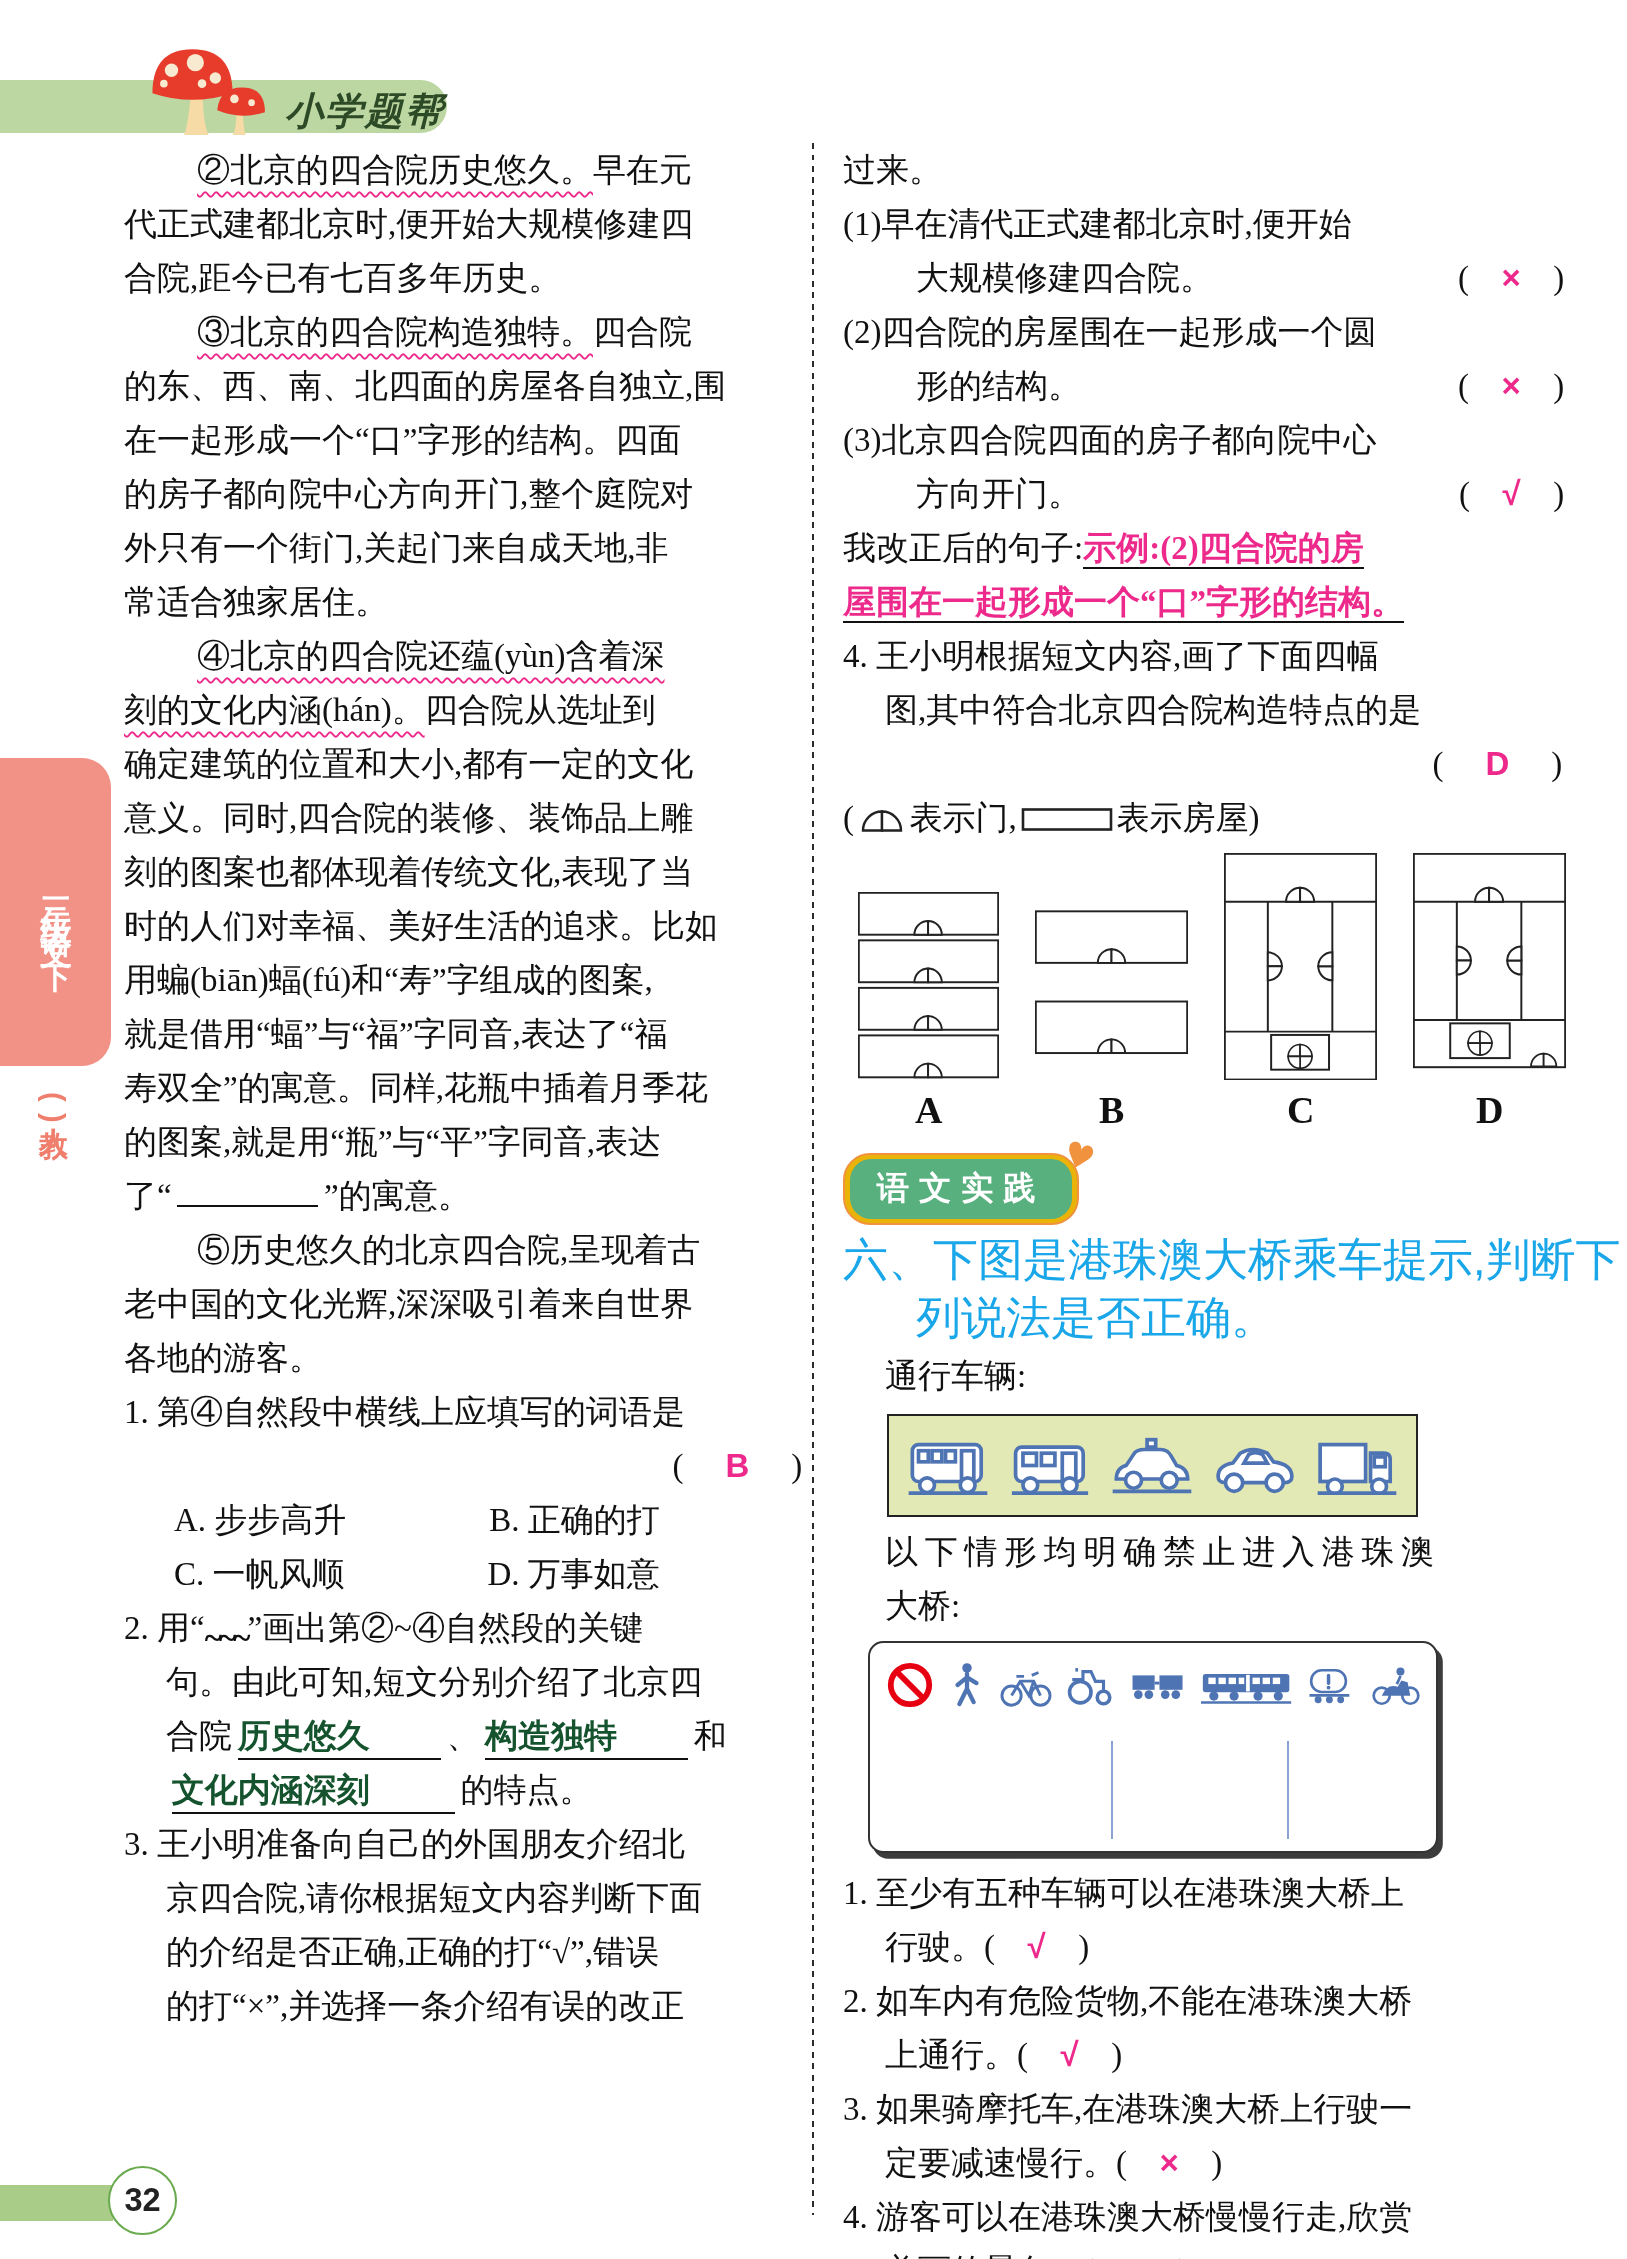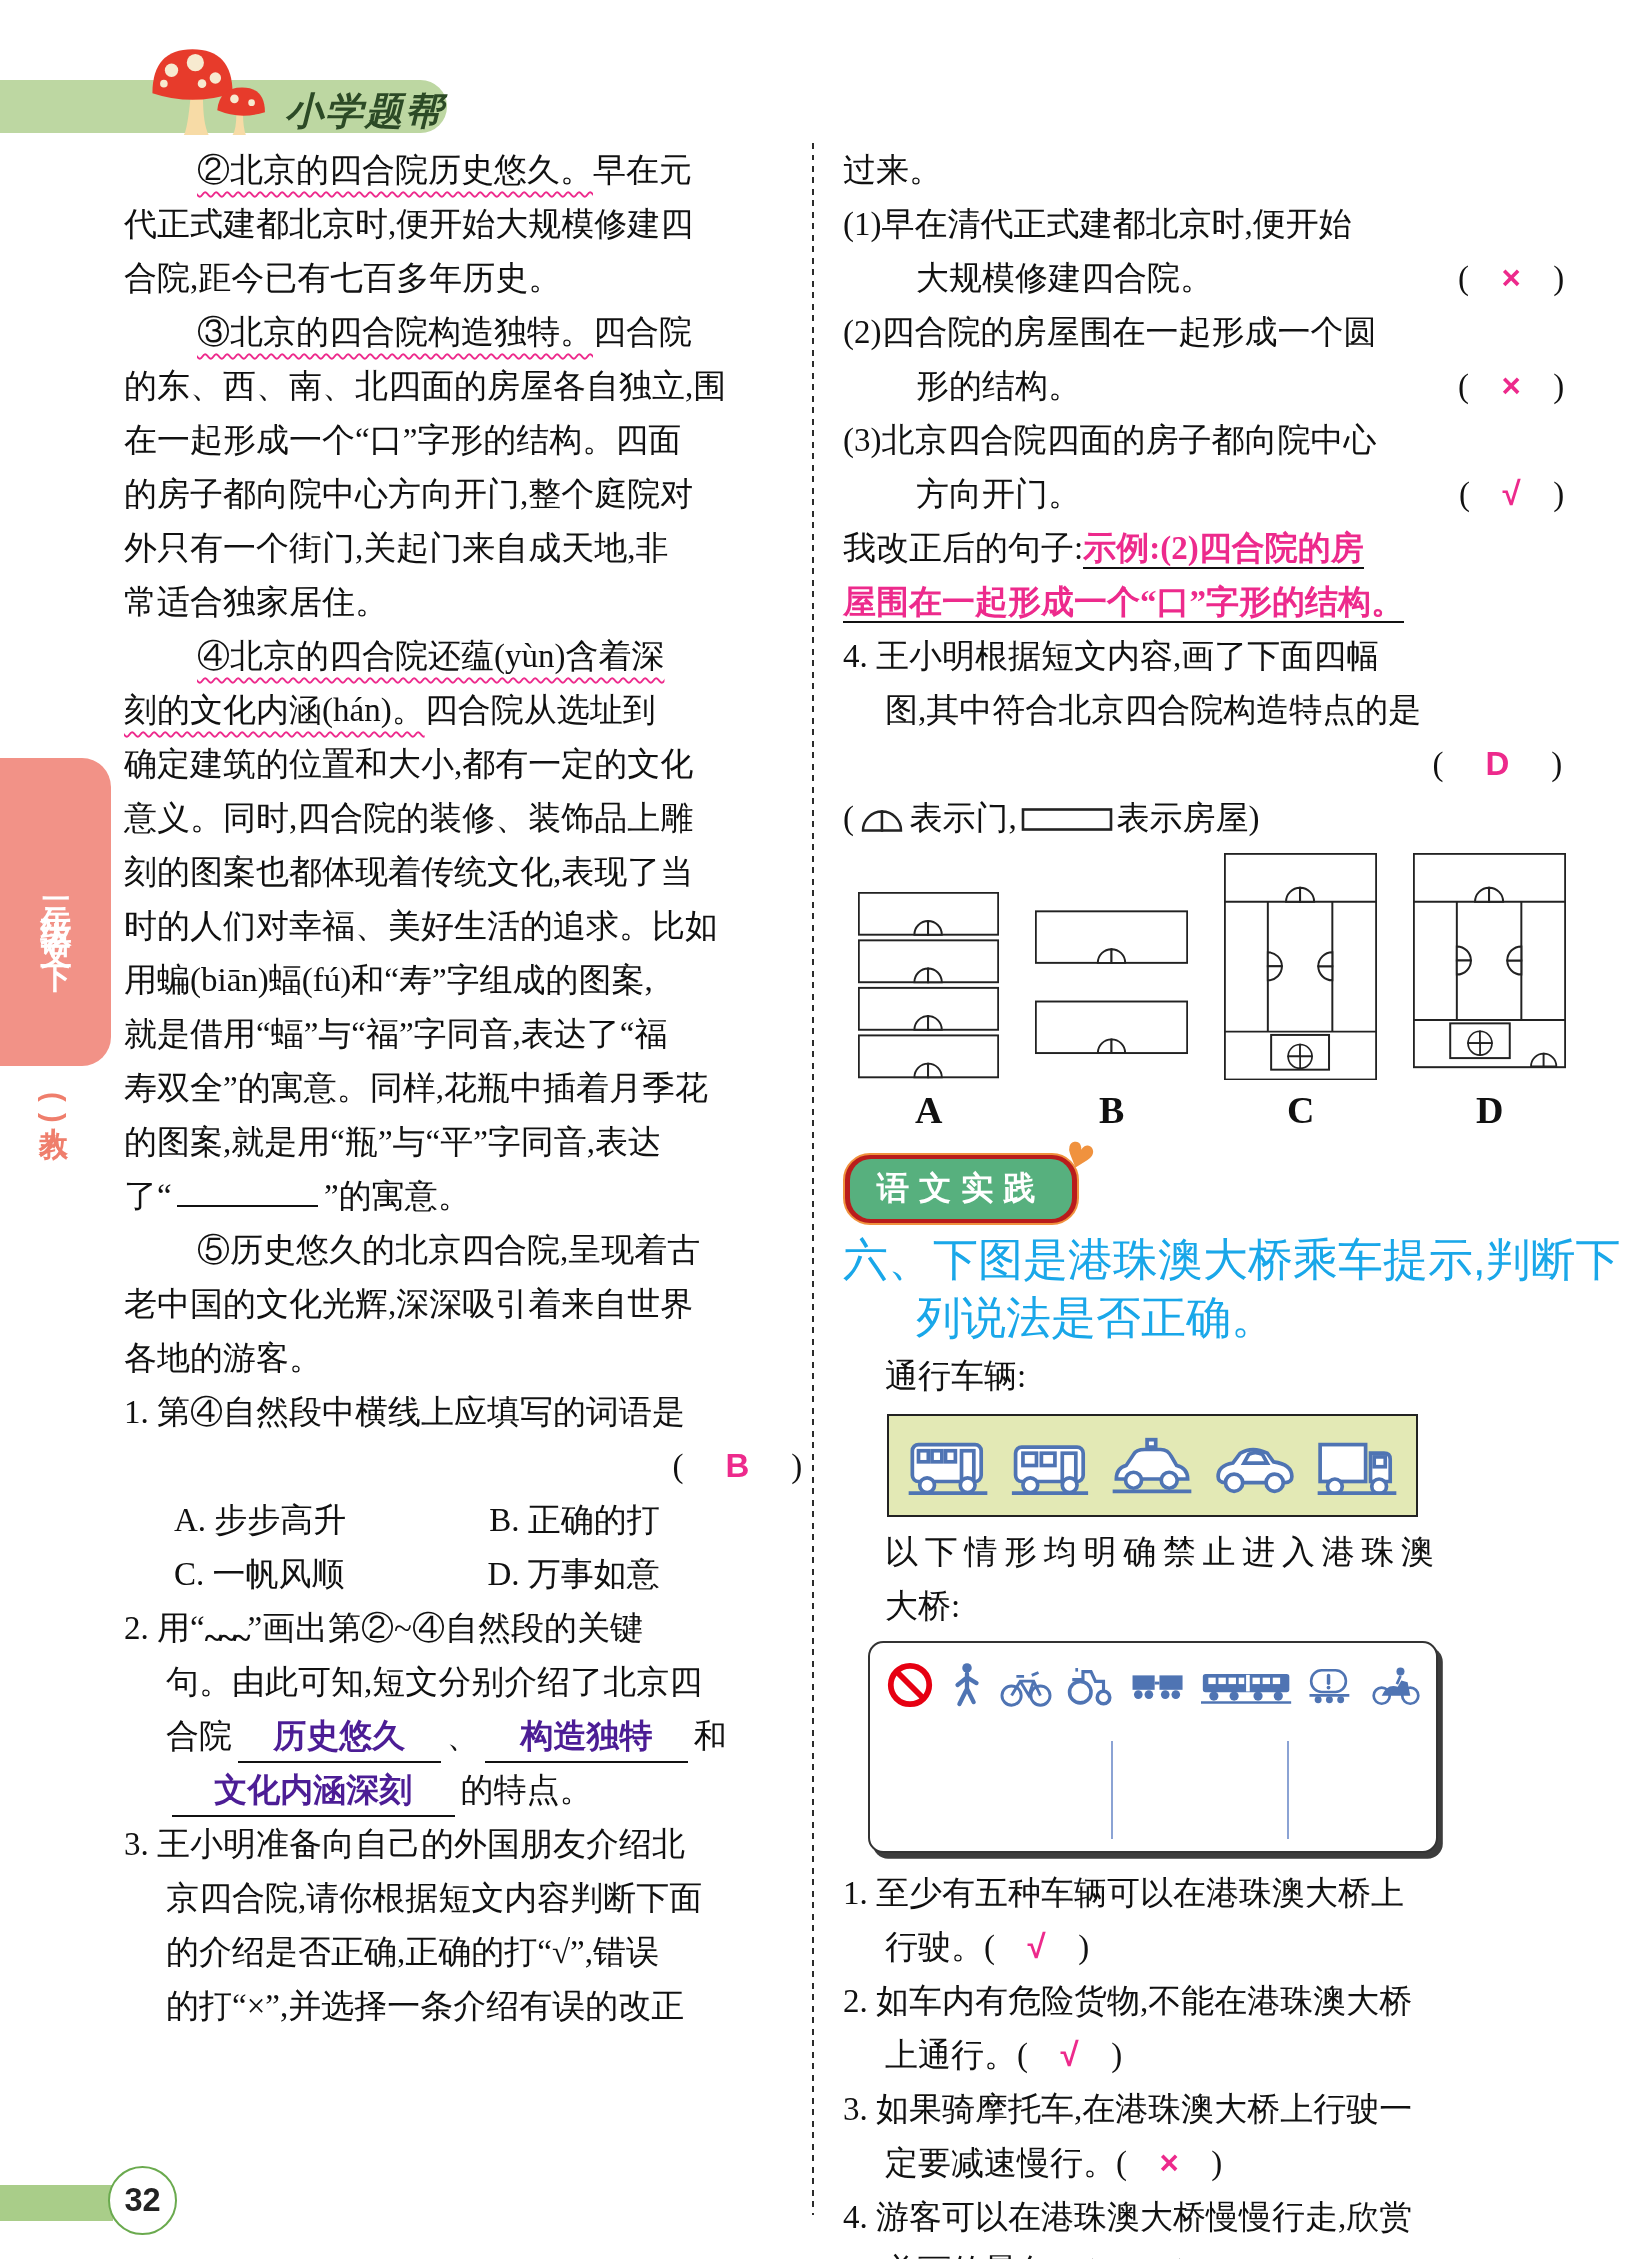--- a/index.html
+++ b/index.html
@@ -31,22 +31,22 @@
   .seg{display:inline;}
   .i1{padding-left:42px;}
   .i2{padding-left:73px;}
   .ar{text-align:right;padding-right:5.7px;}
   .rel{}
   .rgt{position:absolute;right:3.8px;top:0;}
   .mark{color:#ed2a8c;padding:0 32.5px;font-weight:bold;font-family:"Liberation Sans",sans-serif;}
   .ar .mark{padding:0 42px;}
   .wavy{text-decoration:underline wavy #ed2a8c 2.4px;text-underline-offset:9.6px;}
   .pinku{color:#ed2a8c;border-bottom:2.9px solid #111;padding-bottom:1px;font-weight:bold;}
-  .blank{display:inline-block;border-bottom:2.9px solid #111;text-align:center;color:#4c1d95;
-         font-weight:bold;line-height:44px;margin:0 5.7px;font-family:Liberation Mono, monospace;}
+  .blank{display:inline-block;border-bottom:2.9px solid #111;color:#14532d;
+         font-weight:bold;line-height:44px;margin:0 5.7px;}
   .w1{min-width:203px;}
   .w3{min-width:283px;}
   .w4{min-width:141px;}
   .opt{margin-left:50px;}
   .opt2{margin-left:143px;}
   .blue{font-family:"Liberation Sans",sans-serif;}
   .blue .seg{color:#19a7e9;font-weight:400;font-size:45px;}
   .ls .seg{letter-spacing:6.7px;}
   .tildes{display:inline-block;transform:translateY(9.6px);letter-spacing:-2.9px;font-weight:bold;}
 
@@ -57,21 +57,21 @@
 
   
   .diagrams{display:flex;align-items:flex-end;gap:36px;padding-left:15.3px;margin:7.6px 0 5.7px 0;}
   .diagrams figure{margin:0;display:flex;flex-direction:column;align-items:center;}
   .diagrams figcaption{font-size:38px;font-weight:bold;margin-top:7.6px;}
   .diag{display:block;}
   .dg-a{width:141px;} .dg-b{width:153px;} .dg-c{width:153px;} .dg-d{width:153px;}
 
   
   .badge-wrap{position:relative;display:inline-block;margin:15.3px 0 7.6px 0;}
-  .badge-outer{border:2.9px solid #f0923e;border-radius:27px;padding:4.8px;background:#b91c1c;display:inline-block;}
+  .badge-outer{border:2.9px solid #f0923e;border-radius:27px;padding:4.8px;background:#eab308;display:inline-block;}
   .badge-pill{display:block;background:#57b07e;border-radius:21px;padding:7.6px 27px;color:#fff;
               font-family:"Liberation Sans",sans-serif;font-weight:bold;font-size:32.5px;letter-spacing:9.6px;}
   .heart{position:absolute;top:-17px;right:-15.3px;color:#f0923e;font-size:34px;transform:rotate(18deg);
          font-family:"DejaVu Sans",sans-serif;}
 
   
   .strip-allowed{margin:11.5px 0 7.6px 44px;width:531px;height:103px;background:#e3e9b5;border:2.9px solid #222;
                  display:flex;align-items:center;justify-content:space-around;padding:0 7.6px;box-sizing:border-box;}
   .vicon{width:88px;height:59px;}
   .strip-prohibited{position:relative;margin:7.6px 0 13.4px 25px;width:570px;height:212px;background:#fff;

